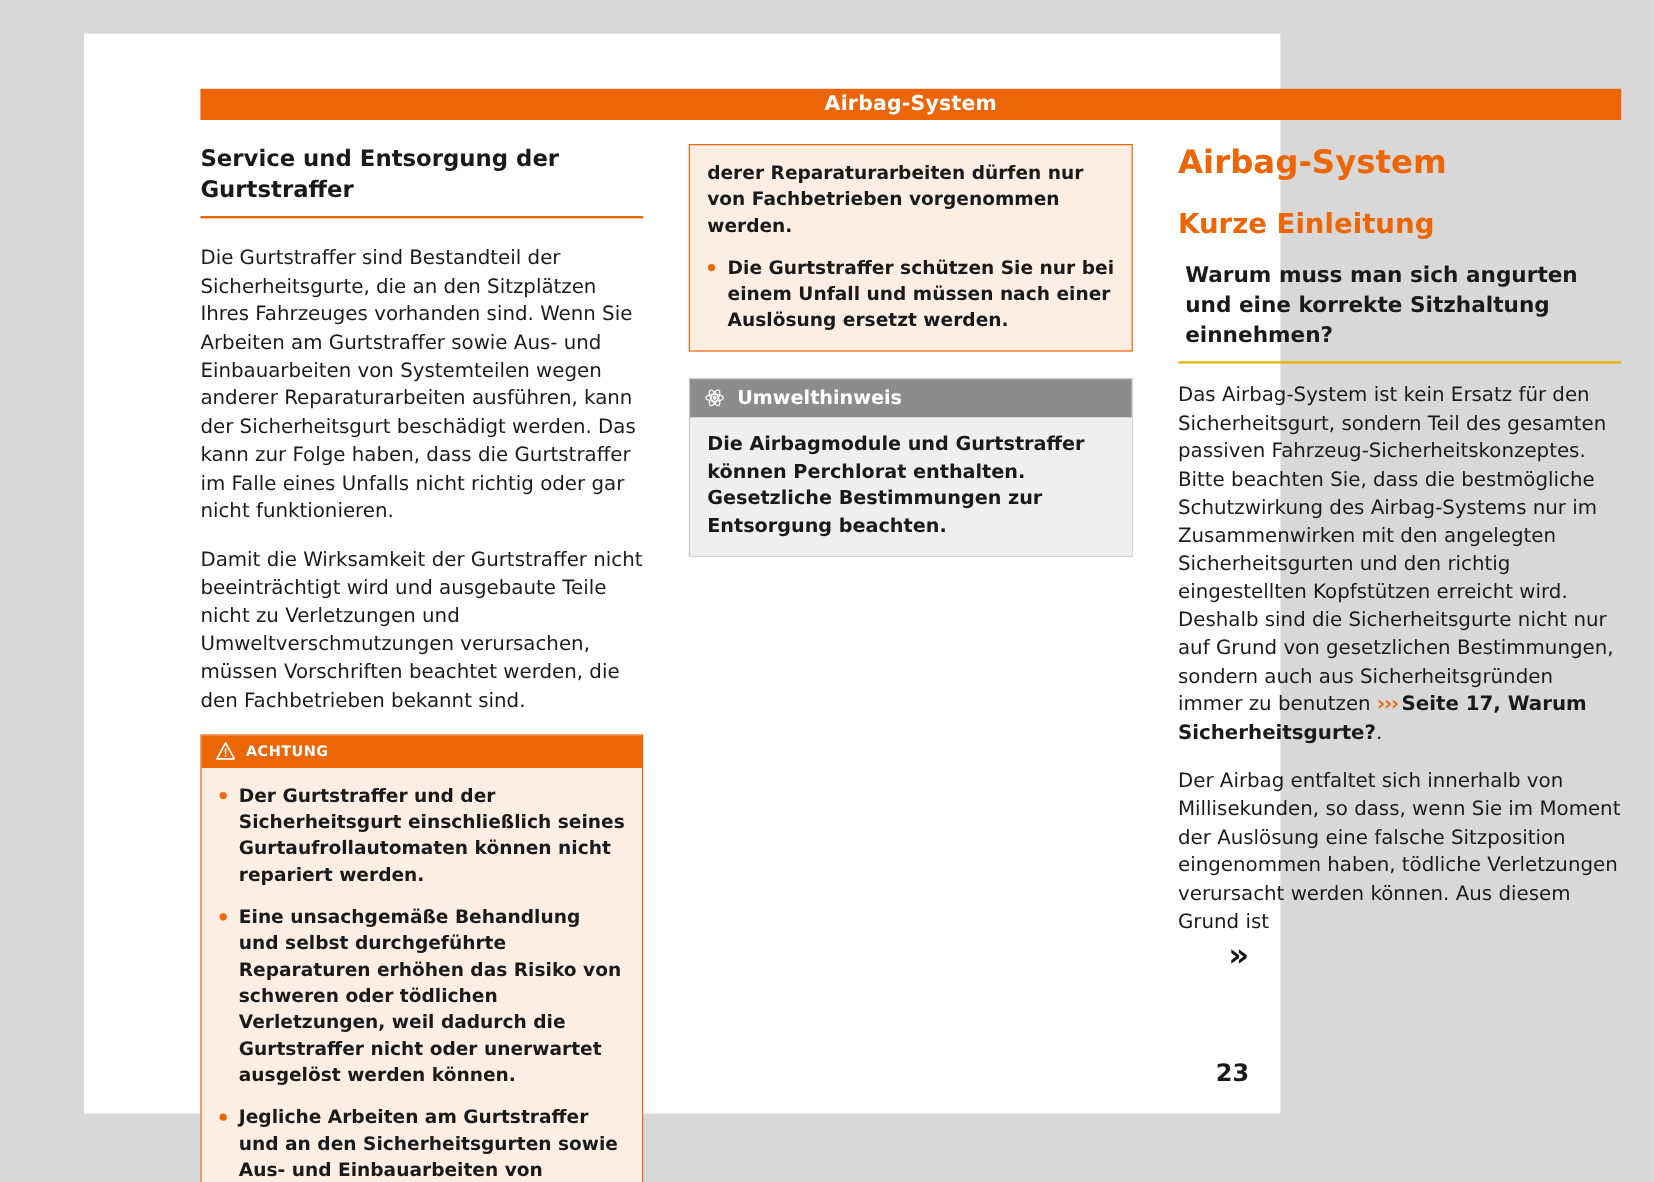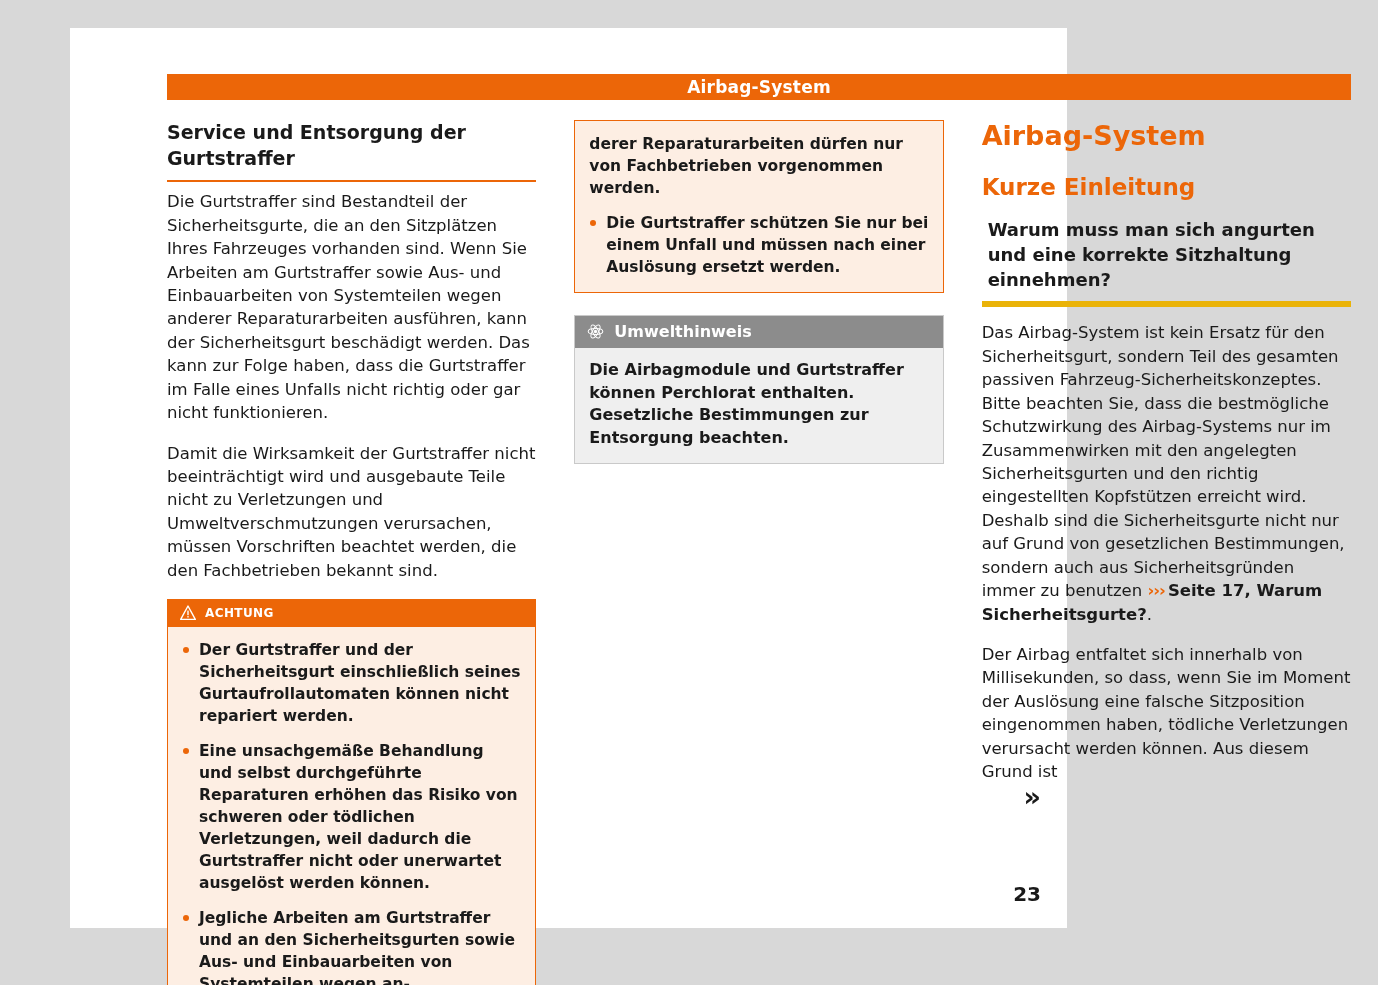--- a/index.html
+++ b/index.html
@@ -47,21 +47,21 @@
   .col {
     width: 376px;
   }
   .col-mid { width: 376px; }
   .col-right { width: 376px; }
 
   h2.section-title {
     font-size: 19px;
     font-weight: bold;
     color: #1a1a1a;
-    margin: 0 0 8px 0;
+    margin: 0 0 21px 0;
     line-height: 1.35;
     border-bottom: 2px solid #ec6608;
     padding-bottom: 9px;
   }
   p.body {
     font-size: 16.5px;
     line-height: 1.42;
     color: #1a1a1a;
     margin: 0 0 17px 0;
     text-align: left;
@@ -173,21 +173,21 @@
     margin: 0 0 16px 0;
     line-height: 1.2;
   }
   h3.question {
     font-size: 18px;
     font-weight: bold;
     color: #1a1a1a;
     margin: 0 0 14px 0;
     line-height: 1.38;
     padding: 0 0 9px 6px;
-    border-bottom: 6px solid #eab308;
+    border-bottom: 2px solid #eab308;
   }
   .xref {
     font-weight: bold;
     color: #1a1a1a;
   }
   .xref .arrows {
     color: #ec6608;
     font-weight: bold;
     letter-spacing: -1px;
     margin-right: 3px;

